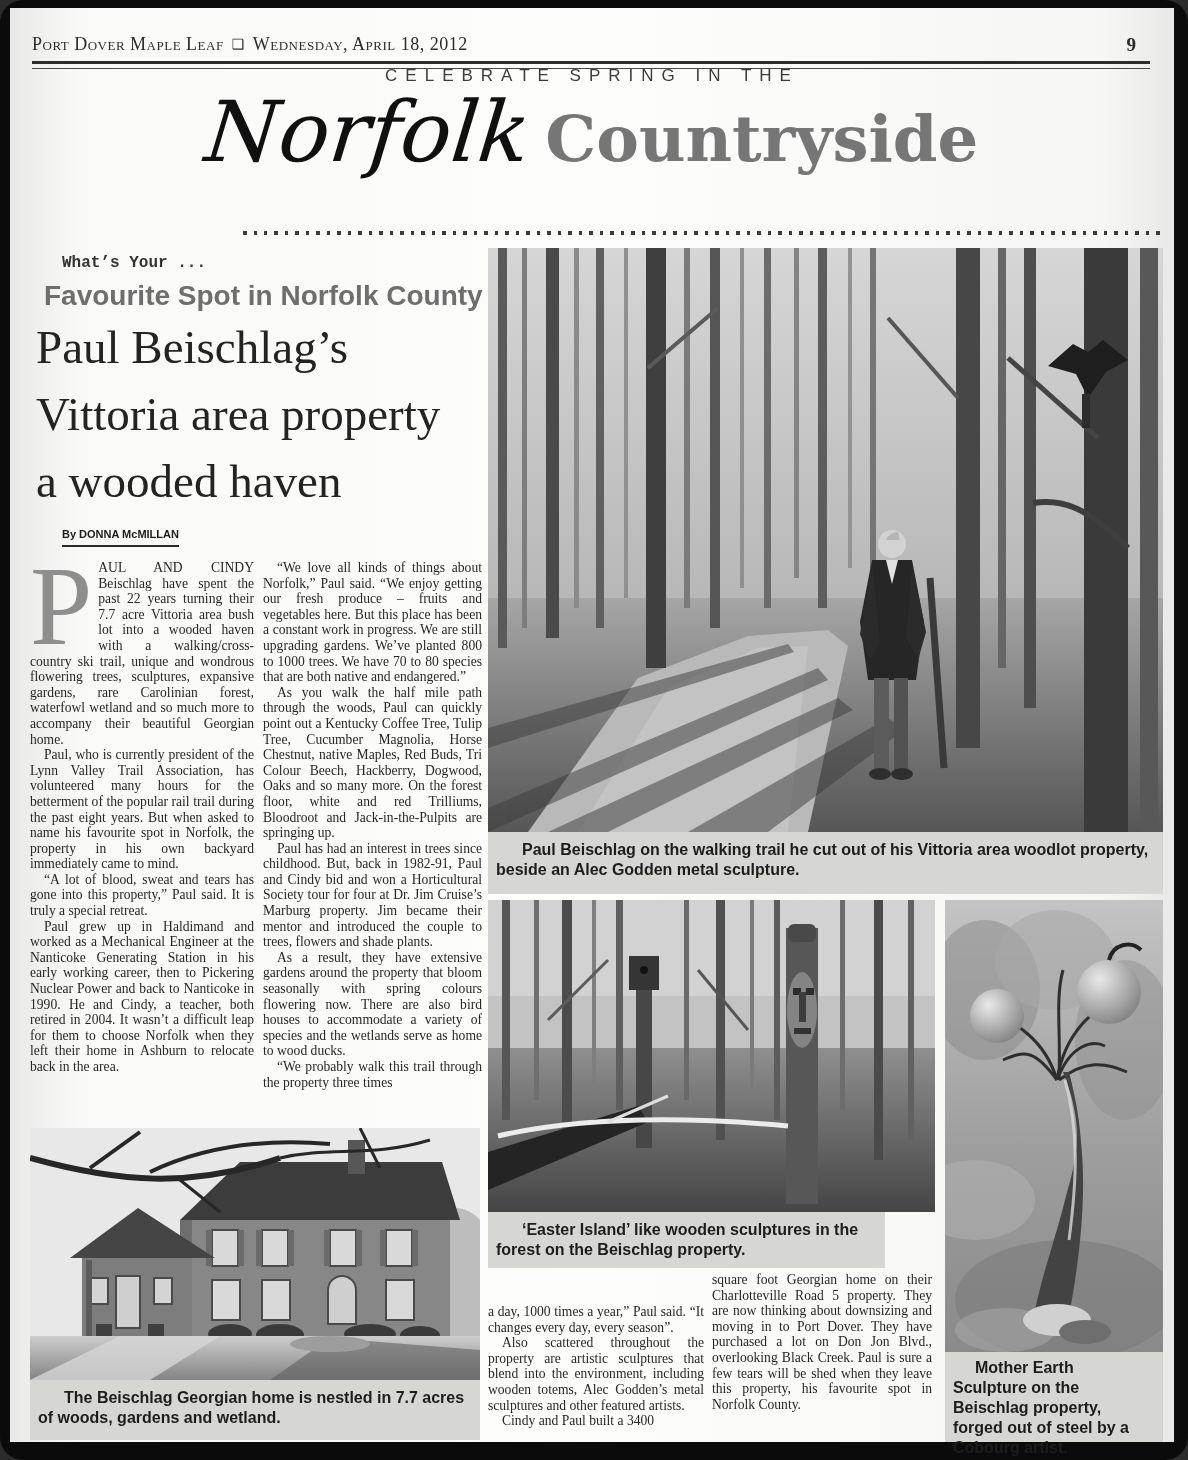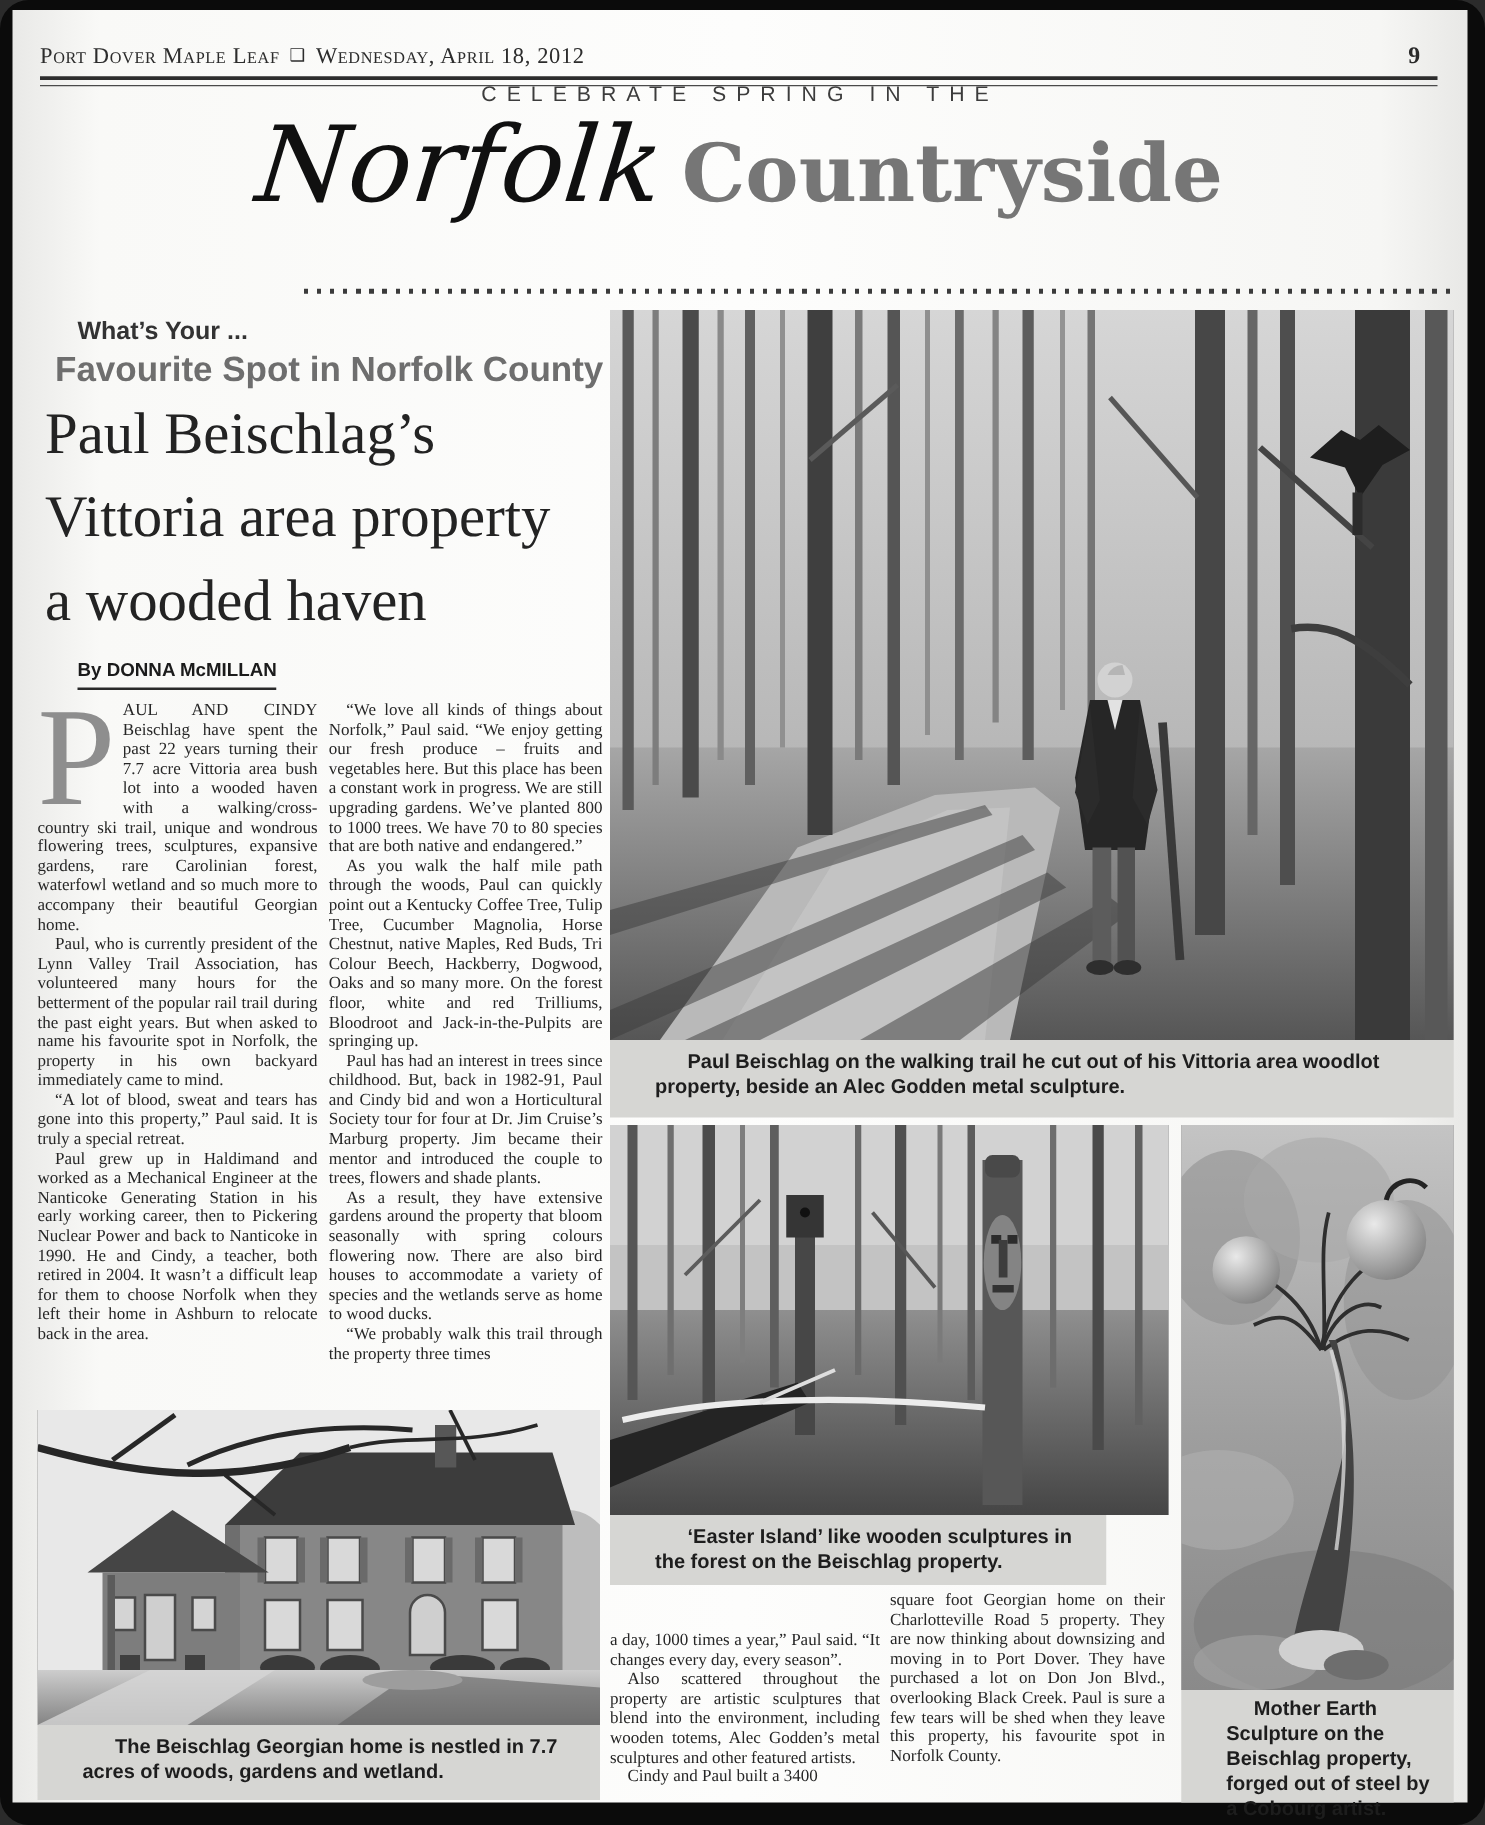--- a/index.html
+++ b/index.html
@@ -25,28 +25,28 @@
                 justify-content:center;align-items:baseline;gap:16px;}
   .title-script{font-family:"DejaVu Serif",serif;font-style:italic;font-size:84px;color:#101010;
                 transform:skewX(-6deg);line-height:1.2;}
   .title-main{font-family:"DejaVu Serif",serif;font-weight:bold;font-size:64px;color:#767676;line-height:1.2;}
   .banner-sub{position:absolute;left:0;top:200px;width:100%;text-align:center;
               font-family:"Liberation Sans",sans-serif;font-size:12px;letter-spacing:6px;color:#4a4a4a;}
   .dotted-rule{position:absolute;left:233px;top:223px;width:922px;height:4px;
                background:repeating-linear-gradient(90deg,#3b3b3b 0 3.5px,transparent 3.5px 10.5px);}
 
   
-  .kicker{position:absolute;left:52px;top:246px;font-family:Liberation Sans, sans-serif;
-          font-weight:bold;font-size:20px;color:#333;}
+  .kicker{position:absolute;left:52px;top:246px;font-family:Liberation Mono, monospace;
+          font-weight:bold;font-size:16px;color:#333;}
   .subhead{position:absolute;left:34px;top:272px;font-family:"Liberation Sans",sans-serif;
            font-weight:bold;font-size:28px;color:#6e6e6e;}
   .headline{position:absolute;left:26px;top:306px;width:460px;font-family:"Liberation Serif",serif;
             font-size:47px;line-height:67px;color:#232323;}
   .byline{position:absolute;left:52px;top:520px;font-family:"Liberation Sans",sans-serif;
-          font-weight:bold;font-size:15px;color:#1b1b1b;padding-bottom:5px;border-bottom:2px solid #2a2a2a;}
+          font-weight:bold;font-size:11px;color:#1b1b1b;padding-bottom:5px;border-bottom:2px solid #2a2a2a;}
 
   .bodycol{position:absolute;top:552px;font-family:"Liberation Serif",serif;font-size:13.6px;
            line-height:15.6px;text-align:justify;color:#262626;}
   #col1{left:20px;width:224px;}
   #col2{left:253px;width:219px;}
   #col3{left:478px;top:1296px;width:216px;}
   #col4{left:702px;top:1264px;width:220px;}
   .bodycol p{margin:0;text-indent:14px;}
   .bodycol p.noindent{text-indent:0;}
   .dropcap{float:left;font-family:"Liberation Serif",serif;font-size:112px;line-height:88px;
@@ -55,21 +55,21 @@
   
   .photo{position:absolute;overflow:hidden;background:#9a9a9a;}
   .photo svg{display:block;}
   #photo-trail{left:478px;top:240px;width:675px;height:584px;}
   #photo-totems{left:478px;top:892px;width:447px;height:312px;}
   #photo-sculpture{left:935px;top:892px;width:218px;height:452px;}
   #photo-home{left:20px;top:1120px;width:450px;height:252px;}
 
   .caption{position:absolute;background:#d6d6d3;font-family:"Liberation Sans",sans-serif;
            font-weight:bold;font-size:16px;line-height:20px;color:#1d1d1d;}
-  .caption .cap-text{display:block;padding:8px 10px 0 8px;text-indent:26px;margin-left:28px;}
+  .caption .cap-text{display:block;padding:8px 10px 0 8px;text-indent:26px;}
   #cap-trail{left:478px;top:824px;width:675px;height:62px;}
   #cap-totems{left:478px;top:1204px;width:397px;height:56px;}
   #cap-home{left:20px;top:1372px;width:450px;height:60px;}
   #cap-sculpture{left:935px;top:1344px;width:218px;height:90px;}
   #cap-sculpture .cap-text{text-indent:22px;padding:6px 12px 0 8px;}
 </style>
 </head>
 <body>
 
 <div class="page">

